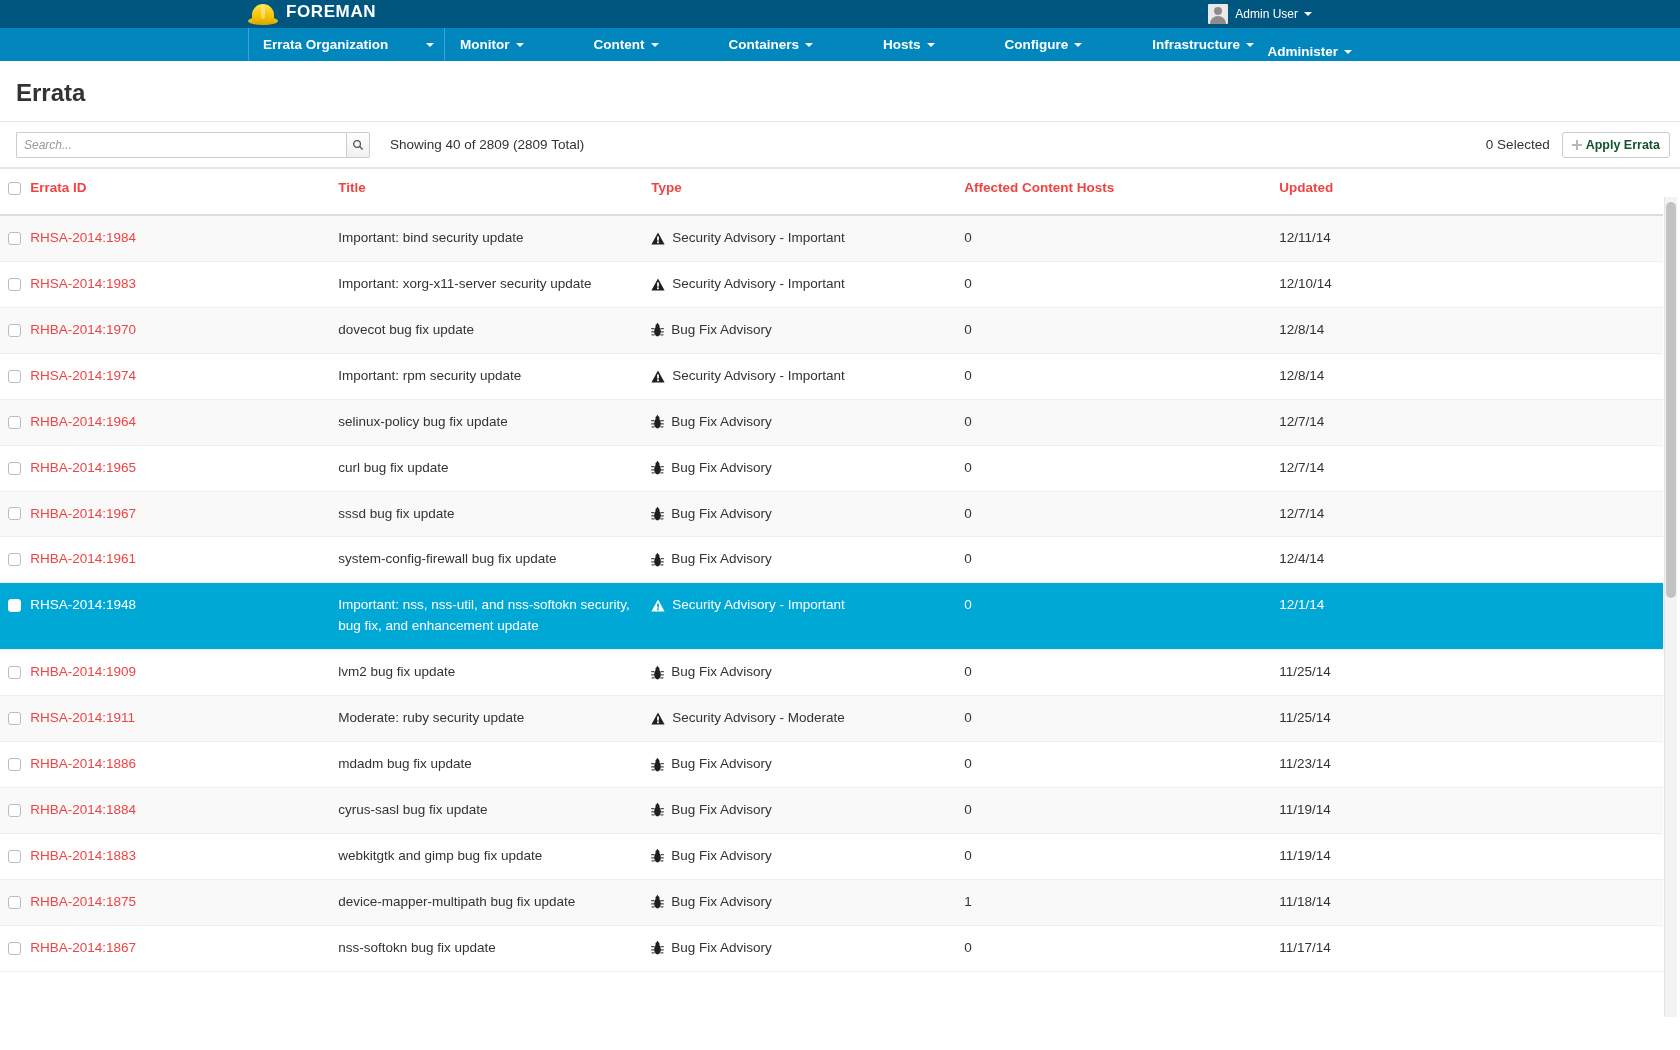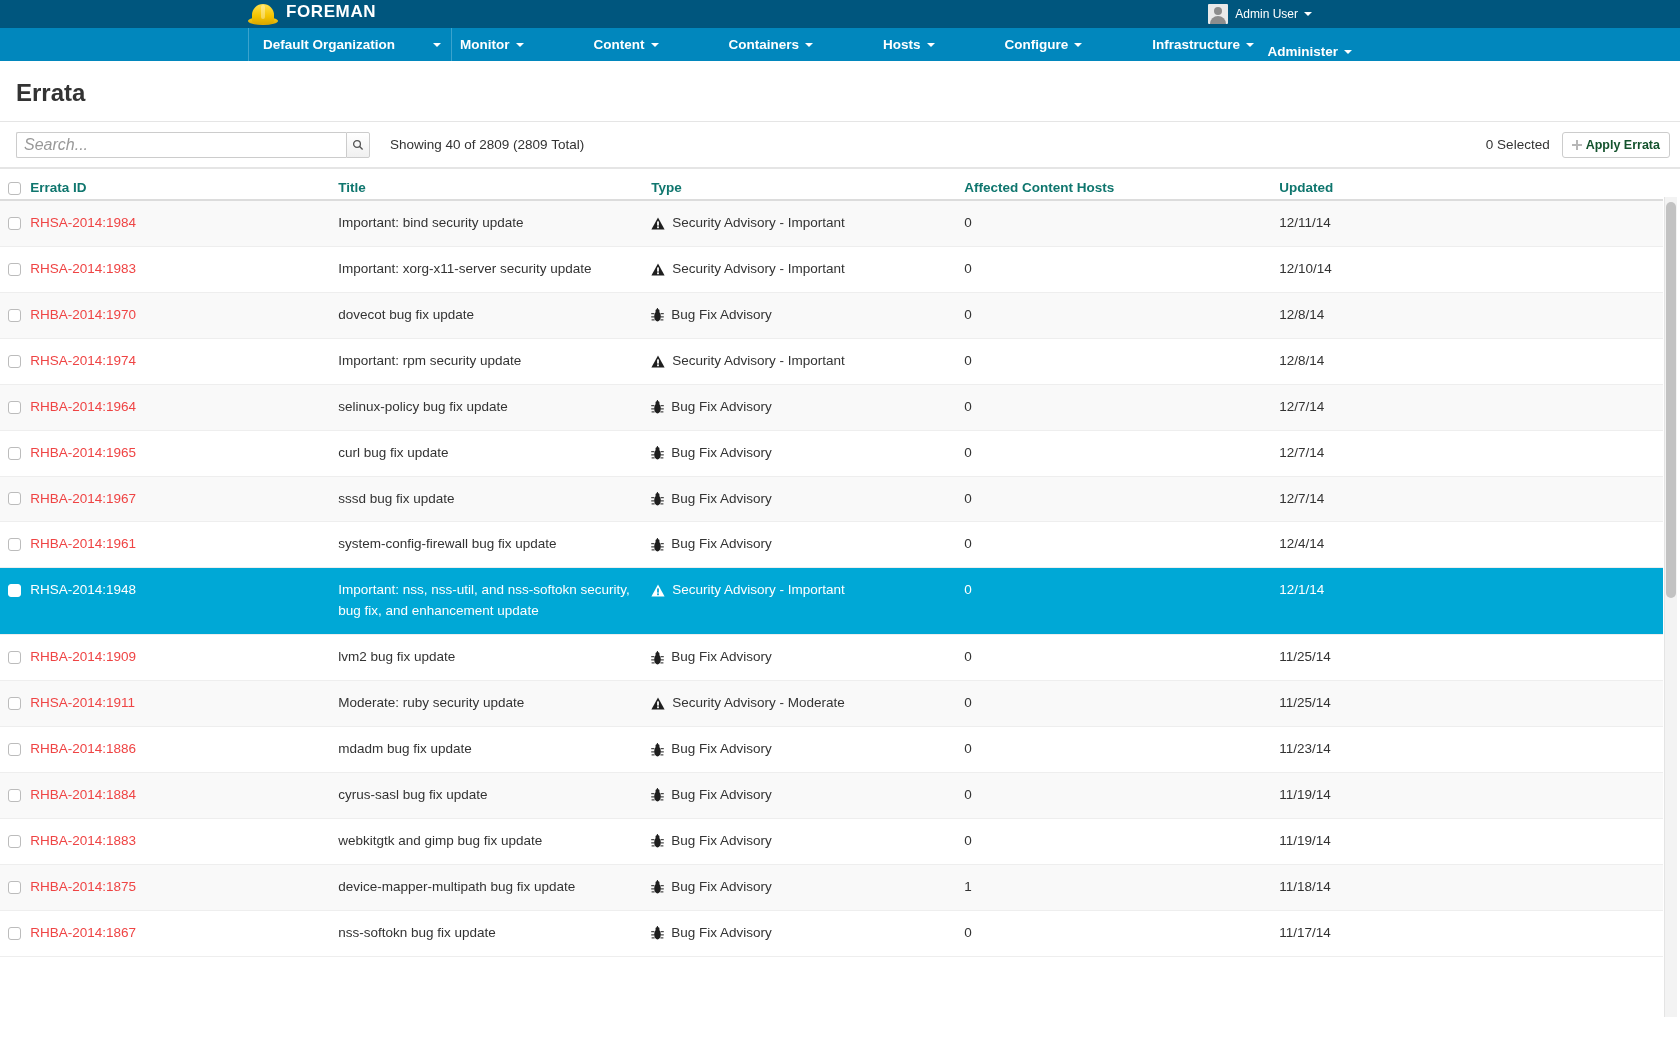--- a/index.html
+++ b/index.html
@@ -140,21 +140,21 @@
     border-bottom: 1px solid #e5e5e5;
     background: #fff;
     position: relative;
   }
   .search-group { display: flex; }
   .search-input {
     width: 330px; height: 26px;
     border: 1px solid #ccc;
     border-right: none;
     padding: 0 7px;
-    font-size: 16px;
+    font-size: 12px;
     font-style: italic;
     color: #555;
     border-radius: 2px 0 0 2px;
     outline: none;
     background: #fff;
   }
   .search-input::placeholder { color: #999; font-style: italic; }
   .search-btn {
     width: 24px; height: 26px;
     border: 1px solid #ccc;
@@ -201,22 +201,22 @@
   table.errata {
     width: 1663px;
     border-collapse: collapse;
     table-layout: fixed;
     font-size: 13.5px;
   }
   table.errata th {
     text-align: left;
     font-size: 13.5px;
     font-weight: bold;
-    color: #0f766e;
-    padding: 11px 0 4px 0;
+    color: #ef4444;
+    padding: 11px 0 19px 0;
     border-bottom: 2px solid #dcdcdc;
     background: #fff;
     vertical-align: middle;
   }
   table.errata td {
     padding: 12px 0;
     color: #333;
     vertical-align: top;
     border-bottom: 1px solid #eee;
     line-height: 1.55;
@@ -307,21 +307,21 @@
       <span class="head"></span>
         <span class="body"></span>
     </span>
     <span>Admin User</span>
     <span class="caret"></span>
   </div>
 </div>
 
 <div class="navbar">
   <div class="nav-org">
-    <span>Default Organization</span>
+    <span>Errata Organization</span>
     <span class="caret"></span>
   </div>
   <div class="nav-items">
     <div class="nav-item">
       <span>Monitor</span>
         <span class="caret"></span>
     </div>
     <div class="nav-item">
       <span>Content</span>
         <span class="caret"></span>

